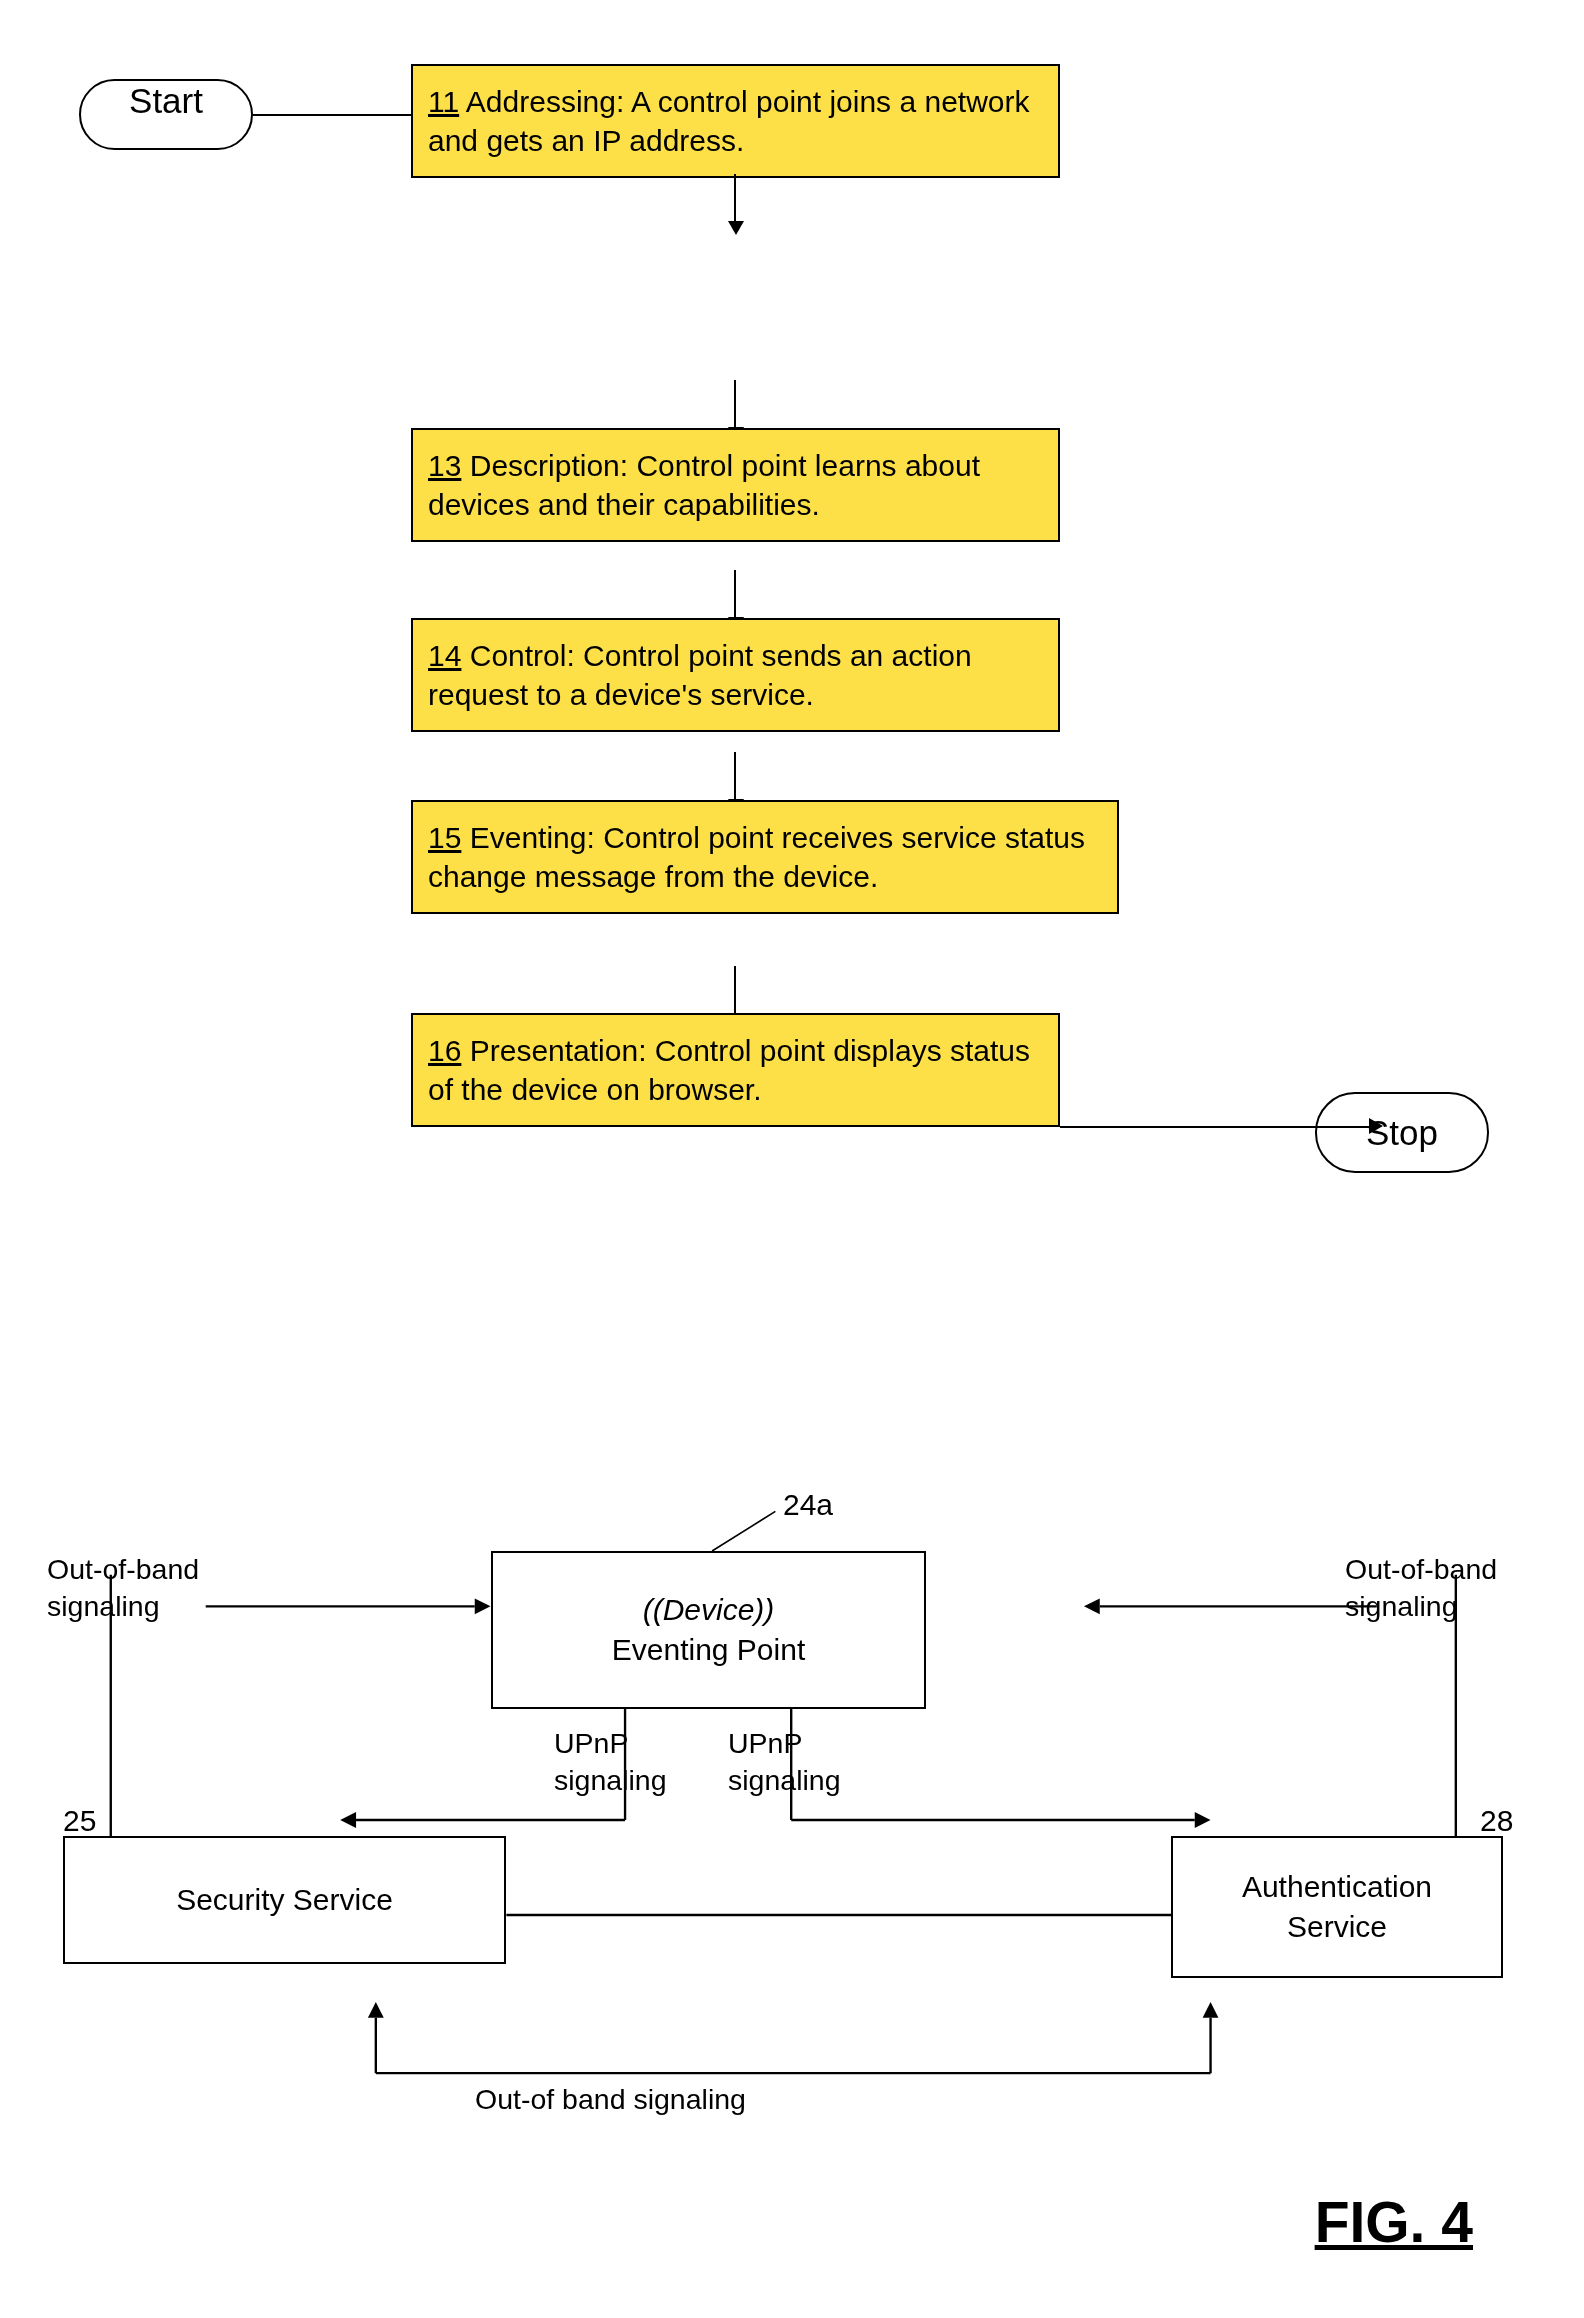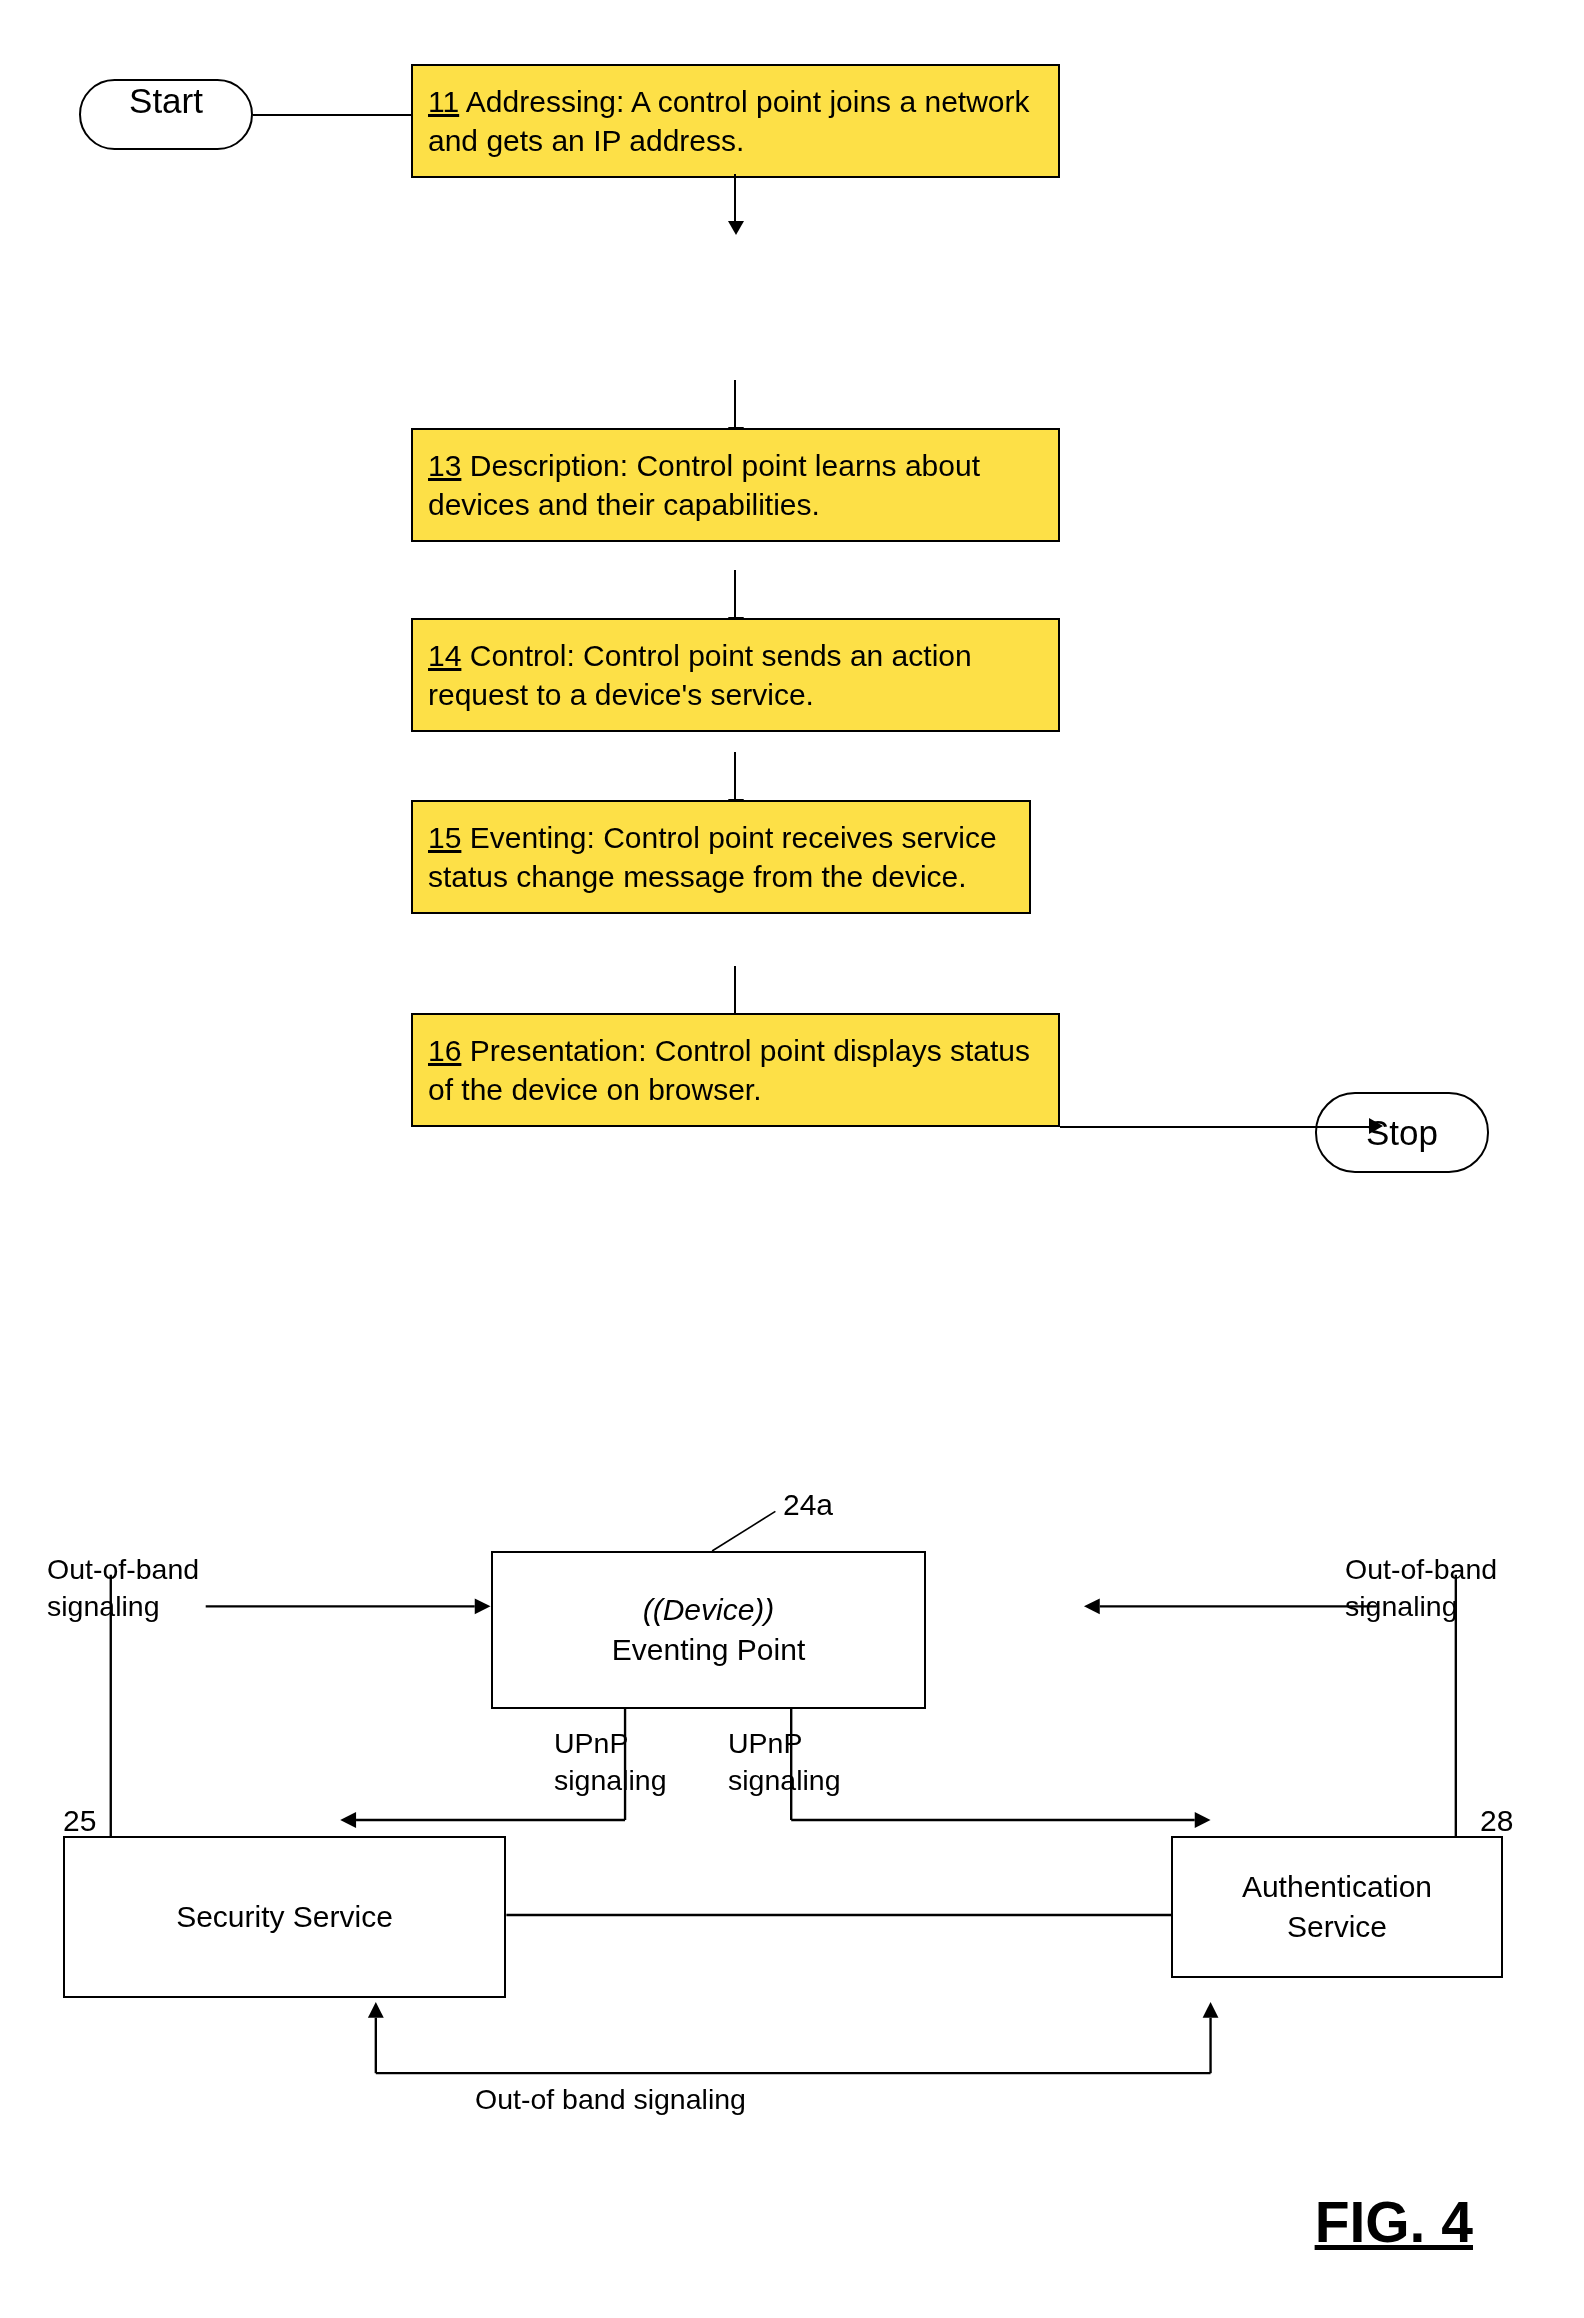--- a/index.html
+++ b/index.html
@@ -239,21 +239,21 @@
   <div class="arrow-down" style="left:734px; top:538px; height:47px;"></div>
 
   <div class="flow-box" style="left:411px; top:586px; width:649px;">
     <p>
       <span class="step-num">14</span>  Control: Control point sends an action request to a device's service.
     </p>
   </div>
 
   <div class="arrow-down" style="left:734px; top:720px; height:47px;"></div>
 
-  <div class="flow-box" style="left:411px; top:768px; width:620px;">
+  <div class="flow-box" style="left:411px; top:768px; width:708px;">
     <p>
       <span class="step-num">15</span>  Eventing: Control point receives service status change message from the device.
     </p>
   </div>
 
   <div class="arrow-down" style="left:734px; top:934px; height:47px;"></div>
 
   <div class="flow-box" style="left:411px; top:981px; width:649px;">
     <p>
       <span class="step-num">16</span>  Presentation: Control point displays status of the device on browser.
@@ -312,21 +312,21 @@
 
   <div class="fig4-box" style="left:491px; top:190px; width:435px; height:158px;">
     <p>
       <em>(<span>(Device)</span>)</em><br>
       <span>Eventing Point</span>
     </p>
   </div>
 
   <div class="ref-label" style="left:783px; top:127px;">24a</div>
 
-  <div class="fig4-box" style="left:63px; top:475px; width:443px; height:162px;">
+  <div class="fig4-box" style="left:63px; top:475px; width:443px; height:128px;">
     <p>Security Service</p>
   </div>
 
   <div class="ref-label" style="left:63px; top:443px;">25</div>
 
   <div class="fig4-box" style="left:1171px; top:475px; width:332px; height:142px;">
     <p>Authentication<br>Service</p>
   </div>
 
   <div class="ref-label" style="left:1480px; top:443px;">28</div>

